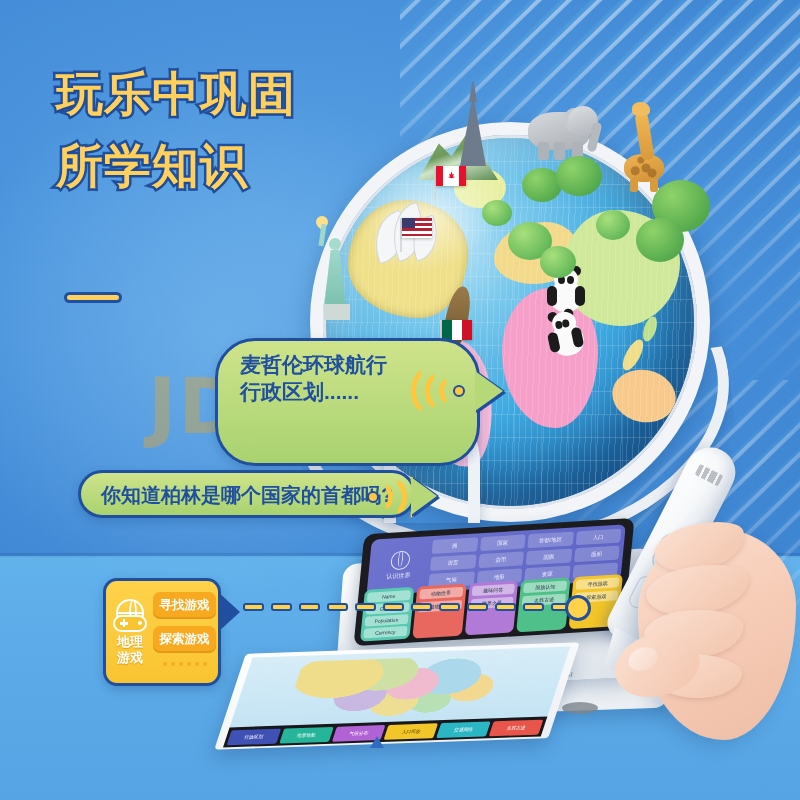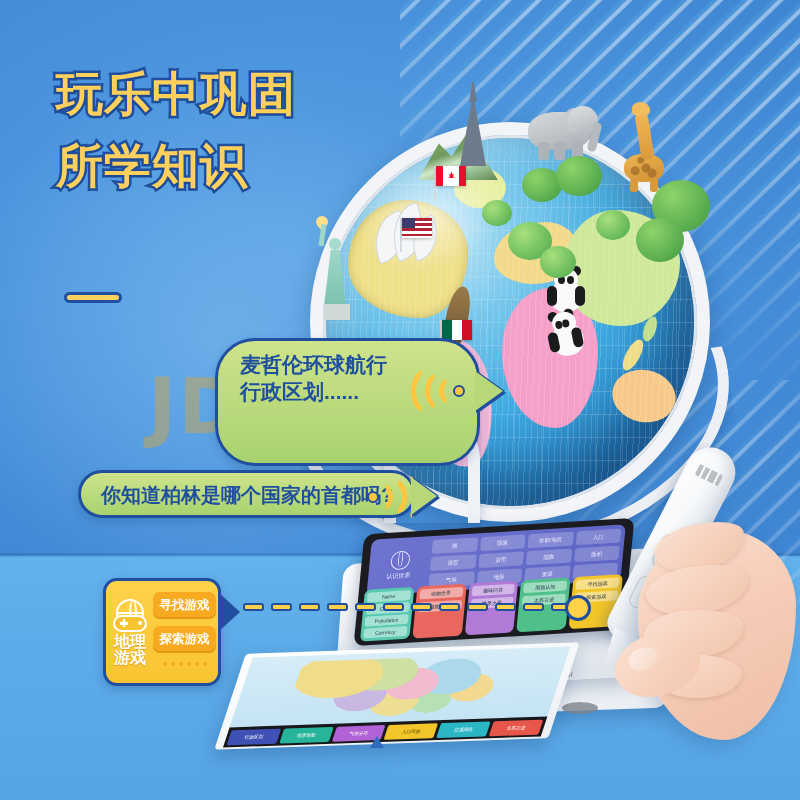--- a/index.html
+++ b/index.html
@@ -240,21 +240,21 @@
   .globe-pad-icon .gl:before{content:"";position:absolute;left:11px;top:-1px;width:4px;height:26px;
     border-left:2.5px solid #fff;border-right:2.5px solid #fff;border-radius:50%;}
   .globe-pad-icon .gl:after{content:"";position:absolute;left:-1px;top:11px;width:26px;height:3px;
     border-top:2.5px solid #fff;}
   .globe-pad-icon .pad{position:absolute;left:0;top:16px;width:34px;height:17px;border-radius:9px;
     border:2.5px solid #fff;box-sizing:border-box;background:#f9c431;}
   .globe-pad-icon .pad:before{content:"";position:absolute;left:5px;top:5px;width:8px;height:2.5px;
     background:#fff;box-shadow:0 0 0 0 #fff;}
   .globe-pad-icon .pad:after{content:"";position:absolute;left:7.7px;top:2.2px;width:2.5px;height:8px;background:#fff;}
   .globe-pad-icon .b1{position:absolute;right:5px;top:22px;width:4px;height:4px;border-radius:50%;background:#fff;}
-  #game-card .cat{color:#fff;font-size:16px;font-weight:bold;line-height:15px;text-align:right;
+  #game-card .cat{color:#fff;font-size:13px;font-weight:bold;line-height:15px;text-align:right;
     text-shadow:0 1px 1px rgba(180,120,0,.5);}
   #game-card .right{flex:1;display:flex;flex-direction:column;align-items:center;gap:7px;padding-top:3px;}
   .game-btn{width:63px;height:27px;background:#f7a920;border-radius:7px;
     color:#fff;font-size:12.5px;font-weight:bold;line-height:27px;text-align:center;
     box-shadow:inset 0 -2px 0 rgba(190,120,10,.35);}
   .dots{display:flex;gap:4px;margin-top:2px;}
   .dots i{width:4px;height:4px;border-radius:50%;background:#f7a920;display:block;}
 
   .card-arrow{position:absolute;left:218px;top:592px;width:0;height:0;
     border-top:20px solid transparent;border-bottom:20px solid transparent;border-left:22px solid #1f4f9e;}

